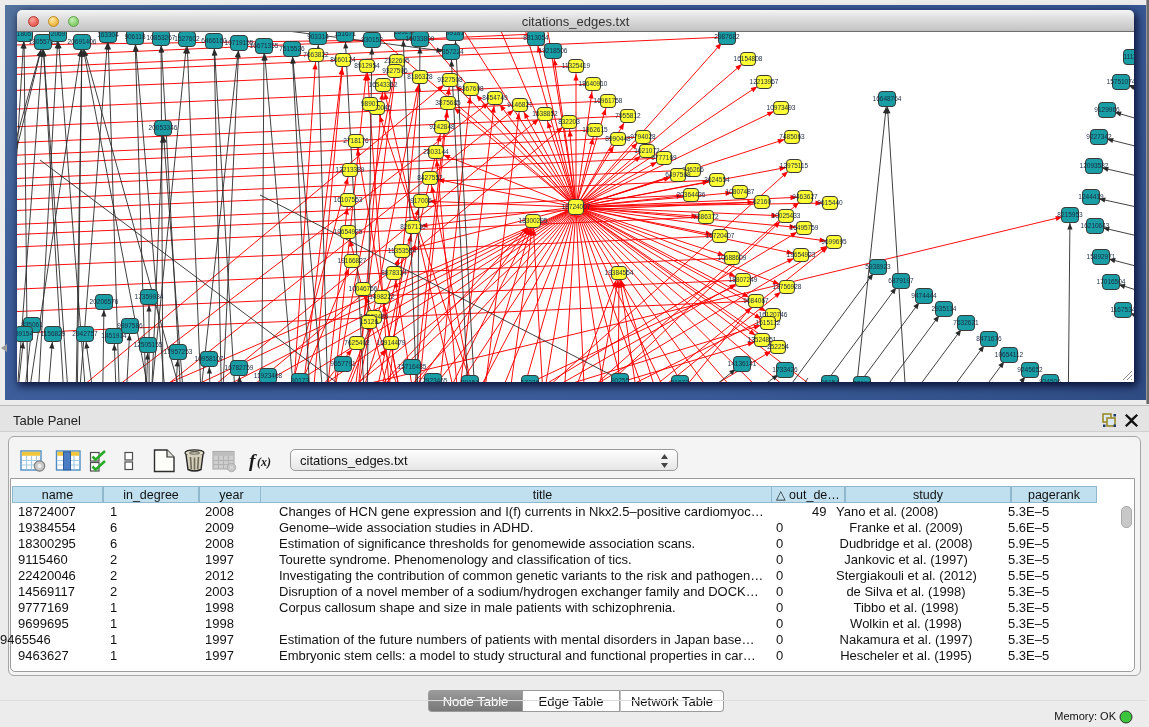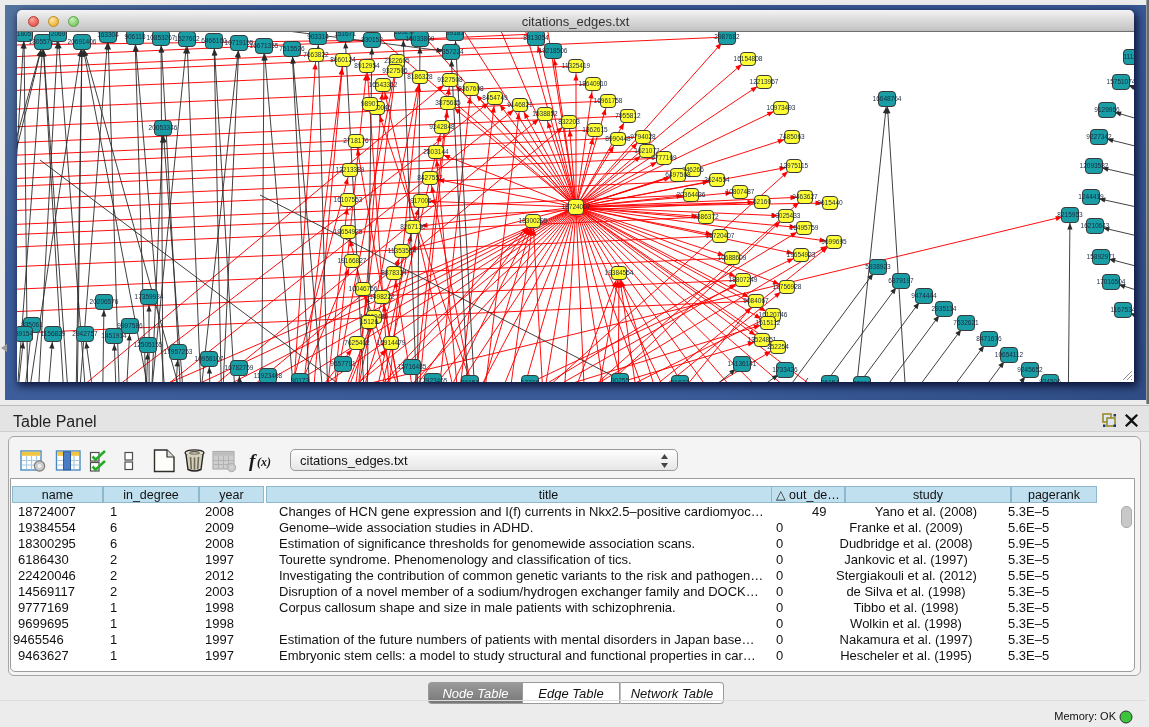--- a/index.html
+++ b/index.html
@@ -7,34 +7,34 @@
 #win { position:absolute; left:12px; top:5px; width:1117px; height:372px; border-radius:5px 5px 0 0;
   box-shadow:2px 3px 8px 1px rgba(0,0,30,0.8); }
 #titlebar { position:absolute; left:0; top:0; width:100%; height:22px; border-radius:5px 5px 0 0;
   background:linear-gradient(#f4f4f4,#dcdcdc 45%,#c7c7c7 90%,#bcbcbc);
   border-bottom:1px solid #6e6e6e; }
 #titlebar .t { position:absolute; left:0; right:0; top:4px; text-align:center; font-size:13px; color:#333; }
 .tl { position:absolute; top:5.5px; width:11px; height:11px; border-radius:50%; }
 #tp { position:absolute; left:0; top:404px; width:1149px; height:323px; background:#ececec; }
 #tph { position:absolute; left:0; top:1px; width:1149px; height:27px; background:#e4e4e4;
   border-top:1px solid #bdbdbd; border-bottom:1px solid #cfcfcf; }
-#tph .t { position:absolute; left:13px; top:7px; font-size:16px; color:#222; }
+#tph .t { position:absolute; left:13px; top:7px; font-size:13px; color:#222; }
 #panelbox { position:absolute; left:8px; top:436px; width:1133px; height:240px;
   border:1px solid #a6a6a6; border-radius:6px; background:#f4f4f4; }
 #combo { position:absolute; left:290px; top:449px; width:388px; height:22px; border:1px solid #9a9a9a;
   border-radius:5px; background:linear-gradient(#fdfdfd,#f0f0f0 60%,#e6e6e6); font-size:13px; color:#111; }
 #combo .t { position:absolute; left:9px; top:3px; }
 #table { position:absolute; left:10px; top:478px; width:1125px; height:194px; background:#fff;
   border:1px solid #9c9c9c; border-radius:0 0 5px 5px; overflow:hidden; }
 .th { position:absolute; top:486px; height:17px; background:#c0e0f0; border:1px solid #8fb8cd;
   font-size:12.5px; color:#111; text-align:center; line-height:17px; }
 .trow { position:absolute; left:0; top:0; width:1135px; height:16px; font-size:13px; color:#111; }
 .trow span { position:absolute; top:0px; white-space:nowrap; }
 #tabs { position:absolute; left:428px; top:674px; height:22px; font-size:13px; }
-.tab { position:absolute; top:8px; height:22px; line-height:21px; text-align:center; border:1px solid #9a9a9a;font-style:italic; }
+.tab { position:absolute; top:16px; height:22px; line-height:21px; text-align:center; border:1px solid #9a9a9a; }
 #mem { position:absolute; left:1036px; top:710px; width:80px; text-align:right; font-size:11px; color:#111; }
 #redge { position:absolute; left:1146px; top:0; width:3px; height:727px; background:#6a6a6a; border-left:1px solid #9a9a9a; }
 </style></head><body>
 <div id="frame">
  <div id="win">
   <div id="titlebar">
    <div class="tl" style="left:10.5px;background:radial-gradient(circle at 35% 30%,#ffa5a0,#ec6a60 55%,#d94940);border:1px solid #b43a32;"></div>
    <div class="tl" style="left:30.5px;background:radial-gradient(circle at 35% 30%,#ffe9b0,#f3c14f 55%,#e0a02e);border:1px solid #bf8a20;"></div>
    <div class="tl" style="left:50.5px;background:radial-gradient(circle at 35% 30%,#c9f0b8,#8ed379 55%,#6ebf54);border:1px solid #5da144;"></div>
    <div class="t">citations_edges.txt</div>
@@ -845,31 +845,31 @@
     <div class="t">citations_edges.txt</div>
  <svg width="9" height="14" viewBox="0 0 9 14" style="position:absolute;right:8px;top:4px">
   <path d="M4.5 0 L8 5 L1 5 Z" fill="#444"></path>
       <path d="M4.5 14 L8 9 L1 9 Z" fill="#444"></path>
     </svg>
 </div>
 <div id="table"></div>
 <div class="th" style="left:12px;width:91px">name</div>
 <div class="th" style="left:103px;width:96px">in_degree</div>
 <div class="th" style="left:199px;width:65px">year</div>
-<div class="th" style="left:266px;width:565px">title</div>
+<div class="th" style="left:260px;width:565px">title</div>
 <div class="th" style="left:771px;width:74px;text-align:left;padding-left:4px">△ out_de…</div>
 <div class="th" style="left:845px;width:166px">study</div>
 <div class="th" style="left:1011px;width:86px">pagerank</div>
 <div class="trow" style="top:504px">
 <span style="left:18px">18724007</span>
     <span style="left:110px">1</span>
     <span style="left:205px">2008</span>
 <span style="left:279px">Changes of HCN gene expression and I(f) currents in Nkx2.5–positive cardiomyoc…</span>
     <span style="left:812px">49</span>
-<span style="left:856px;width:140px;text-align:center">Yano et al. (2008)</span>
+<span style="left:836px;width:140px;text-align:left">Yano et al. (2008)</span>
     <span style="left:1008px">5.3E–5</span>
   </div>
 <div class="trow" style="top:520px">
 <span style="left:18px">19384554</span>
     <span style="left:110px">6</span>
     <span style="left:205px">2009</span>
 <span style="left:279px">Genome–wide association studies in ADHD.</span>
     <span style="left:776px">0</span>
 <span style="left:836px;width:140px;text-align:center">Franke et al. (2009)</span>
     <span style="left:1008px">5.6E–5</span>
@@ -877,21 +877,21 @@
 <div class="trow" style="top:536px">
 <span style="left:18px">18300295</span>
     <span style="left:110px">6</span>
     <span style="left:205px">2008</span>
 <span style="left:279px">Estimation of significance thresholds for genomewide association scans.</span>
     <span style="left:776px">0</span>
 <span style="left:836px;width:140px;text-align:center">Dudbridge et al. (2008)</span>
     <span style="left:1008px">5.9E–5</span>
   </div>
 <div class="trow" style="top:552px">
-<span style="left:18px">6186430</span>
+<span style="left:18px">9115460</span>
     <span style="left:110px">2</span>
     <span style="left:205px">1997</span>
 <span style="left:279px">Tourette syndrome. Phenomenology and classification of tics.</span>
     <span style="left:776px">0</span>
 <span style="left:836px;width:140px;text-align:center">Jankovic et al. (1997)</span>
     <span style="left:1008px">5.3E–5</span>
   </div>
 <div class="trow" style="top:568px">
 <span style="left:18px">22420046</span>
     <span style="left:110px">2</span>
@@ -921,21 +921,21 @@
   </div>
 <div class="trow" style="top:616px">
 <span style="left:18px">9699695</span>
     <span style="left:110px">1</span>
     <span style="left:205px">1998</span>
     <span style="left:776px">0</span>
 <span style="left:836px;width:140px;text-align:center">Wolkin et al. (1998)</span>
     <span style="left:1008px">5.3E–5</span>
   </div>
 <div class="trow" style="top:632px">
-<span style="left:13px">9465546</span>
+<span style="left:0">9465546</span>
     <span style="left:110px">1</span>
     <span style="left:205px">1997</span>
 <span style="left:279px">Estimation of the future numbers of patients with mental disorders in Japan base…</span>
     <span style="left:776px">0</span>
 <span style="left:836px;width:140px;text-align:center">Nakamura et al. (1997)</span>
     <span style="left:1008px">5.3E–5</span>
   </div>
 <div class="trow" style="top:648px">
 <span style="left:18px">9463627</span>
     <span style="left:110px">1</span>

